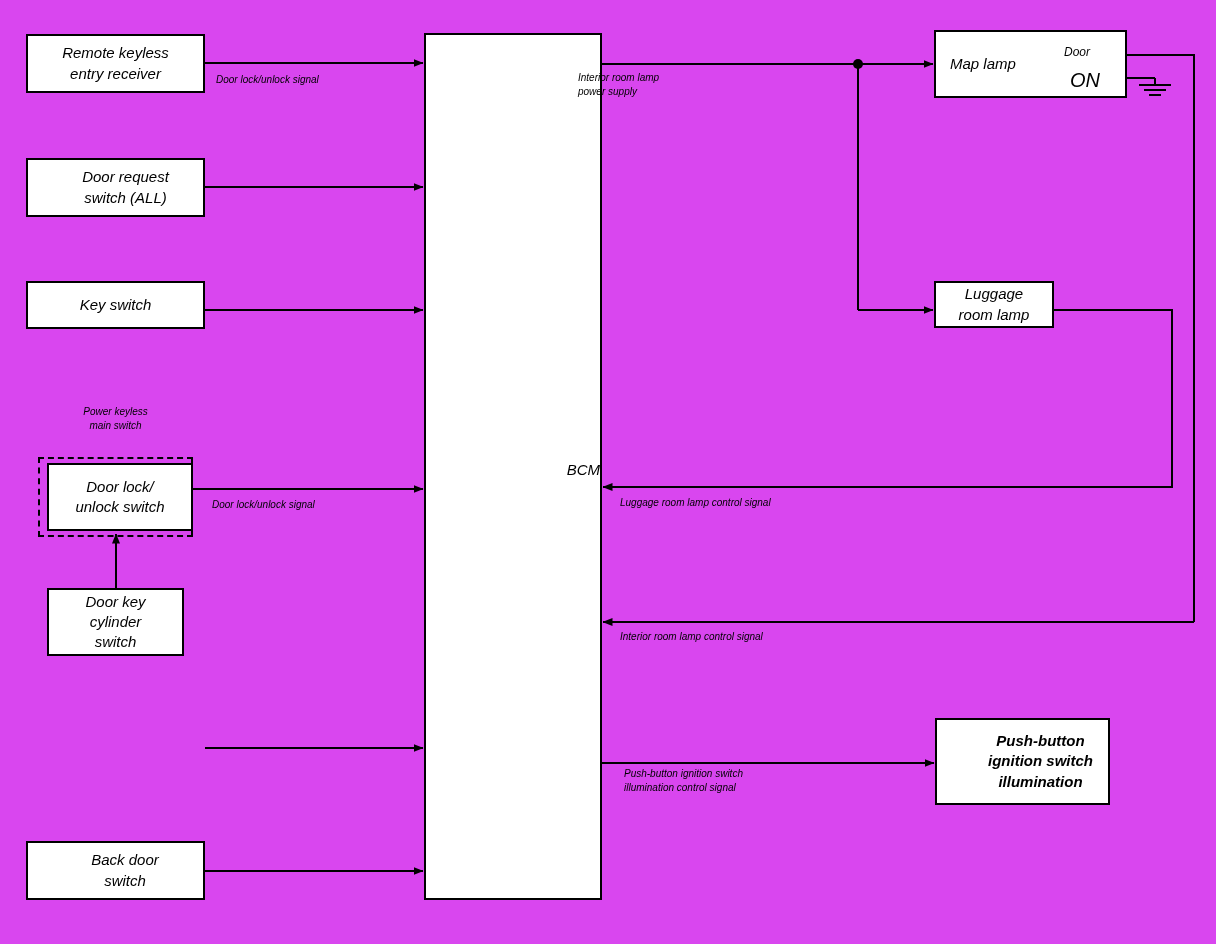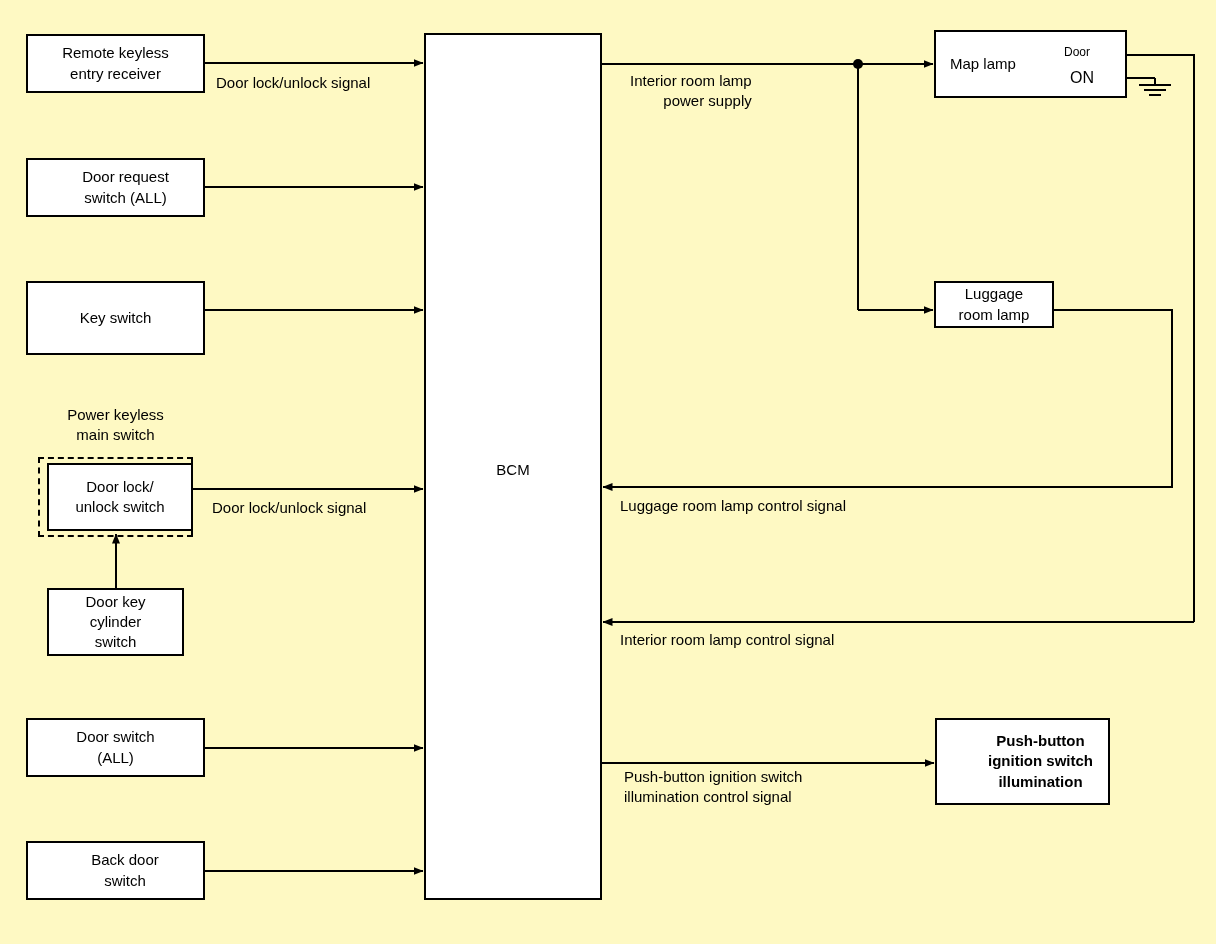--- a/index.html
+++ b/index.html
@@ -4,23 +4,24 @@
 <style>
   html, body {
     margin: 0;
     padding: 0;
     background: #ffffff;
   }
   #diagram-root {
     position: relative;
     width: 1216px;
     height: 944px;
-    background: #fef9c3;
+    background: #d946ef;
     font-family: "Liberation Sans", sans-serif;
     overflow: hidden;
+    font-style: italic;
   }
   svg.wires {
     position: absolute;
     left: 0;
     top: 0;
     width: 1216px;
     height: 944px;
   }
   .node {
     position: absolute;
@@ -40,34 +41,34 @@
     font-weight: bold;
   }
   .group-box {
     position: absolute;
     box-sizing: border-box;
     border: 2px dashed #000000;
     background: transparent;
   }
   .free-label {
     position: absolute;
-    font-size: 15px;
+    font-size: 10px;
     line-height: 1.35;
     color: #000000;
     white-space: pre-line;
     text-align: left;
   }
   .free-label.center {
     text-align: center;
   }
   .bcm-label {
     position: absolute;
     font-size: 15px;
     color: #000000;
-    text-align: center;
+    text-align: right;
   }
 </style>
 </head>
 <body>
 
 <div id="diagram-root">
 
   <svg class="wires" viewBox="0 0 1216 944">
     <defs>
       <marker id="arrow" markerWidth="10" markerHeight="8" refX="9.5" refY="4" orient="auto" markerUnits="userSpaceOnUse">
@@ -113,76 +114,72 @@
   <div class="node" style="left:26px; top:34px; width:179px; height:59px;">
     <span>Remote keyless
 entry receiver</span>
   </div>
 
   <div class="node" style="left:26px; top:158px; width:179px; height:59px;padding-left:20px;">
     <span>Door request
 switch (ALL)</span>
   </div>
 
-  <div class="node" style="left:26px; top:281px; width:179px; height:74px;">
+  <div class="node" style="left:26px; top:281px; width:179px; height:48px;">
     <span>Key switch</span>
   </div>
 
   <div class="free-label center" style="left:26px; top:405px; width:179px;">Power keyless
 main switch</div>
 
   <div class="group-box" style="left:38px; top:457px; width:155px; height:80px;"></div>
 
   <div class="node" style="left:47px; top:463px; width:146px; height:68px;">
     <span>Door lock/
 unlock switch</span>
   </div>
 
   <div class="node" style="left:47px; top:588px; width:137px; height:68px;">
     <span>Door key
 cylinder
 switch</span>
   </div>
 
-  <div class="node" style="left:26px; top:718px; width:179px; height:59px;">
-    <span>Door switch
-(ALL)</span>
-  </div>
 
   <div class="node" style="left:26px; top:841px; width:179px; height:59px;padding-left:19px;">
     <span>Back door
 switch</span>
   </div>
 
   <div class="node" style="left:424px; top:33px; width:178px; height:867px; align-items:flex-start;">
     <span class="bcm-label" style="left:0; right:0; top:425px;">BCM</span>
   </div>
 
   <div class="node" style="left:934px; top:30px; width:193px; height:68px; justify-content:flex-start; padding-left:14px;">
     <span>Map lamp</span>
   </div>
   <div class="free-label" style="left:1064px; top:44px; font-size:12px;">Door</div>
-  <div class="free-label" style="left:1070px; top:67px; font-size:16px;">ON</div>
+  <div class="free-label" style="left:1070px; top:67px; font-size:20px;">ON</div>
 
   <div class="node" style="left:934px; top:281px; width:120px; height:47px;">
     <span>Luggage
 room lamp</span>
   </div>
 
   <div class="node bold" style="left:935px; top:718px; width:175px; height:87px;padding-left:36px;">
     <span>Push-button
 ignition switch
 illumination</span>
   </div>
 
   <div class="free-label" style="left:216px; top:73px;">Door lock/unlock signal</div>
 
   <div class="free-label" style="left:212px; top:498px;">Door lock/unlock signal</div>
 
-  <div class="free-label" style="left:630px; top:71px;text-align:right;">Interior room lamp
+  <div class="free-label" style="left:578px; top:71px;">Interior room lamp
 power supply</div>
 
   <div class="free-label" style="left:620px; top:496px;">Luggage room lamp control signal</div>
 
   <div class="free-label" style="left:620px; top:630px;">Interior room lamp control signal</div>
 
   <div class="free-label" style="left:624px; top:767px;">Push-button ignition switch
 illumination control signal</div>
 
 </div>

